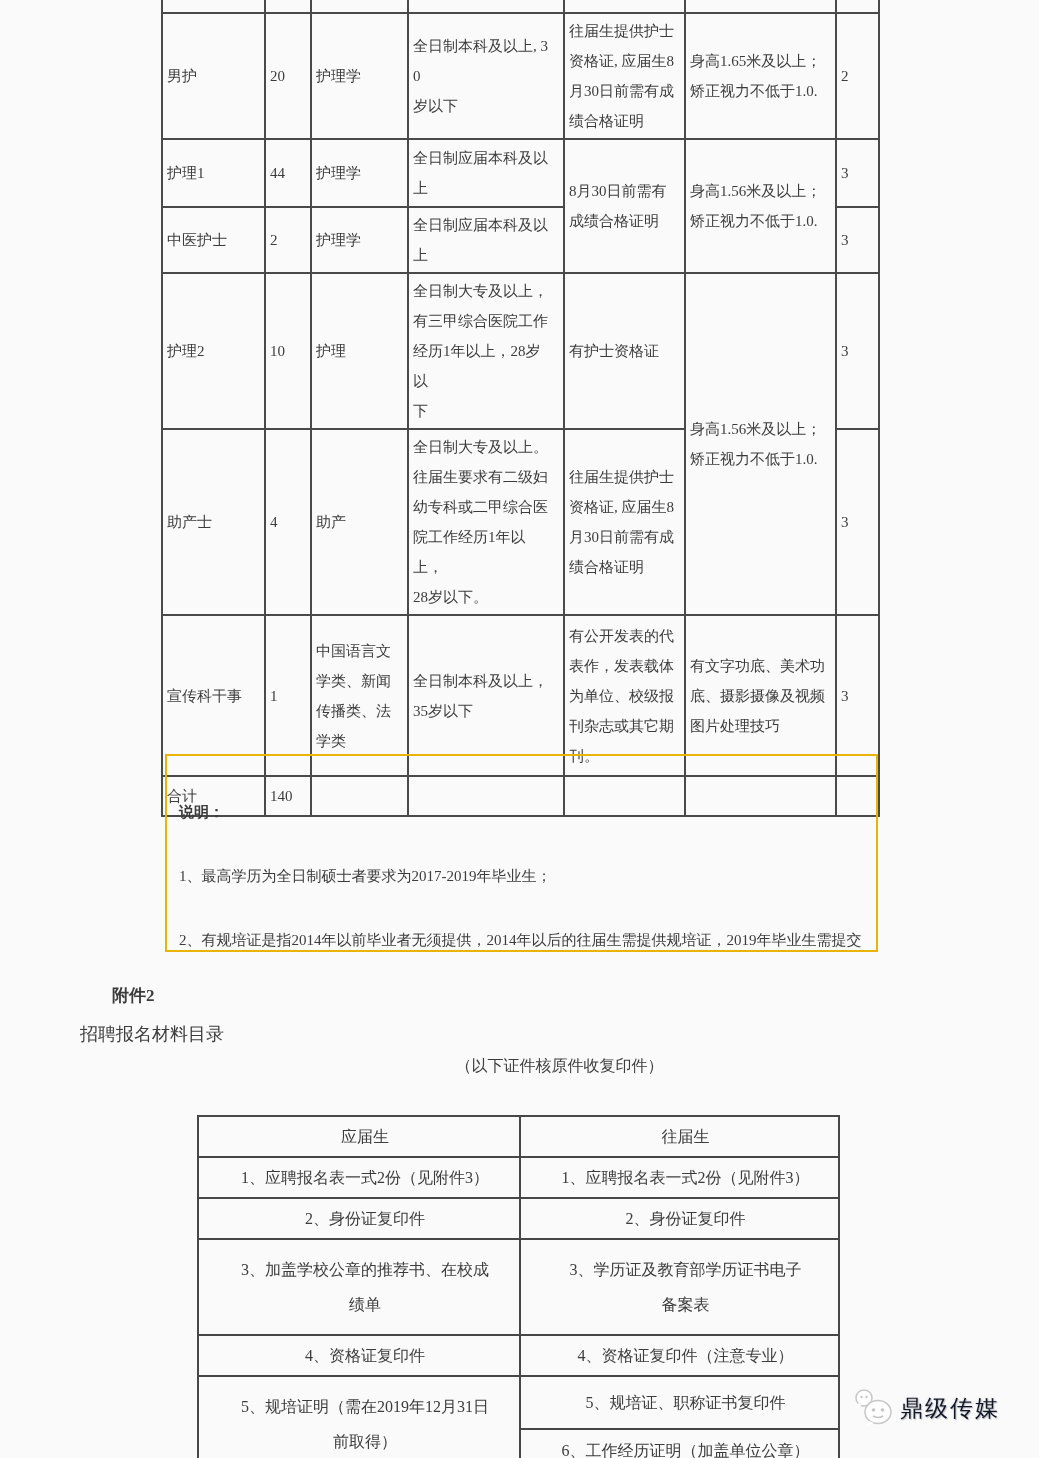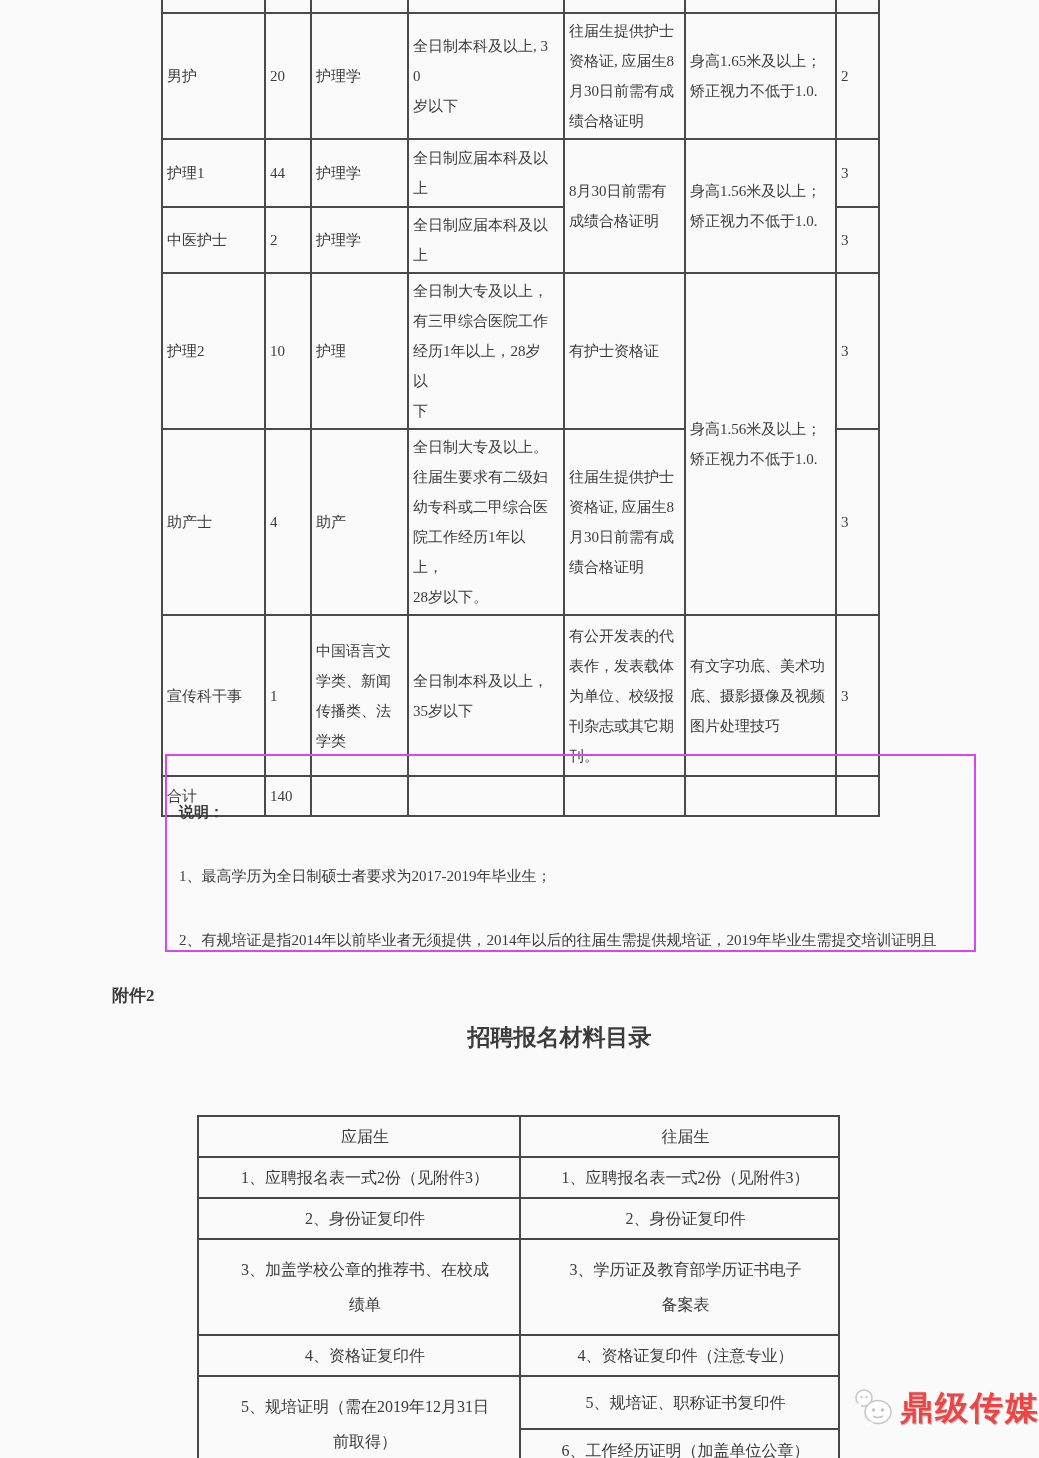--- a/index.html
+++ b/index.html
@@ -18,50 +18,50 @@
   table.jobs td {
     border:2px solid #4a4a4a;
     font-size:15px; line-height:30px;
     vertical-align:middle; text-align:left;
     padding:2px 10px 2px 4px;
     white-space:pre-line; word-break:break-all;
     overflow:hidden;
   }
   
   .notes {
-    position:absolute; left:165px; top:754px; width:811px; height:198px;
-    border:2px solid #d946ef; padding:8px 10px 0 12px;
+    position:absolute; left:165px; top:754px; width:713px; height:198px;
+    border:2px solid #eab308; padding:8px 10px 0 12px;
     font-size:15px; line-height:32px; white-space:pre-line; overflow:hidden;
   }
   .notes .notes-title { font-weight:bold; }
   
   .att-label { position:absolute; left:112px; top:984px; font-size:17px; font-weight:bold; }
-  .att-title { position:absolute; left:80px; top:1022px; width:959px; text-align:center; font-size:23px; font-weight:bold; }
+  .att-title { position:absolute; left:80px; top:1022px; width:959px; font-size:18px; font-weight:normal; }
   .att-sub   { position:absolute; left:80px; top:1056px; width:959px; text-align:center; font-size:16px; }
   
   table.materials {
     position:absolute; left:197px; top:1115px;
     width:641px; border-collapse:collapse; table-layout:fixed;
   }
   table.materials td {
     border:2px solid #474747;
     font-size:16px; line-height:35px;
     vertical-align:middle; text-align:center;
     padding:2px 8px 2px 20px;
     white-space:pre-line; word-break:break-all;
     overflow:hidden;
   }
   
   .watermark {
     position:absolute; left:852px; top:1383px; width:175px; height:50px;
     display:flex; align-items:center;
   }
   .wm-text {
-    font-size:33px; font-weight:bold; letter-spacing:2px;
-    color:#ef4444;
+    font-size:23px; font-weight:normal; letter-spacing:2px;
+    color:#0f172a;
     text-shadow:1px 1px 1px #bdbdbd, -1px -1px 0 #f2f2f2;
     white-space:nowrap;
   }
   .wm-icon { width:44px; height:44px; margin-right:4px; flex:none; }
 </style>
 </head>
 <body>
 
 <div class="page">
 
@@ -181,20 +181,21 @@
   <div class="notes">
     <div class="notes-title">说明：</div>
     <div>1、最高学历为全日制硕士者要求为2017-2019年毕业生；</div>
     <div>2、有规培证是指2014年以前毕业者无须提供，2014年以后的往届生需提供规培证，2019年毕业生需提交培训证明且2019年12月31日前取得。</div>
     
     
   </div>
 
   <div class="att-label">附件2</div>
   <div class="att-title">招聘报名材料目录</div>
+  <div class="att-sub">（以下证件核原件收复印件）</div>
 
   <table class="materials">
     <colgroup>
         <col style="width:322px">
         <col style="width:319px">
       </colgroup>
     <tbody>
         <tr style="height:38px">
       <td>应届生</td>
       <td>往届生</td>

